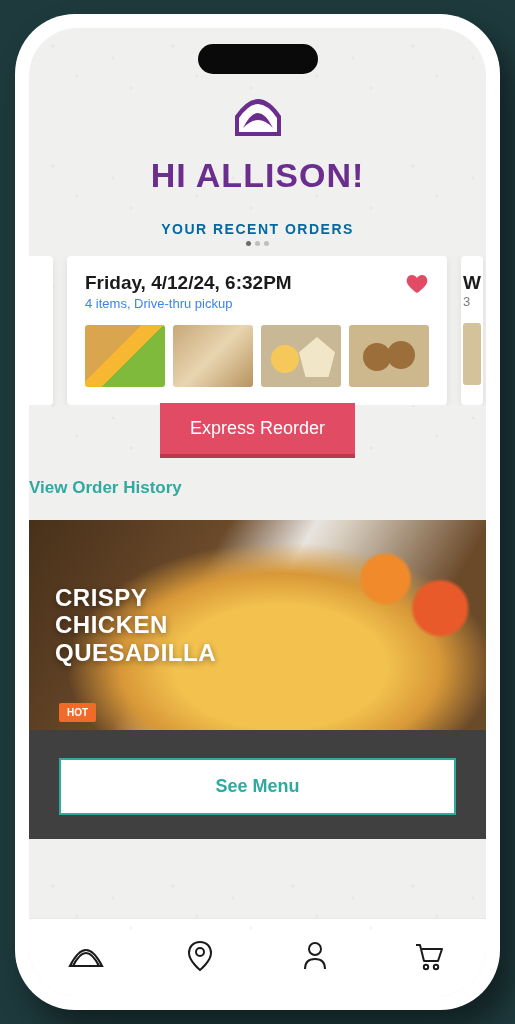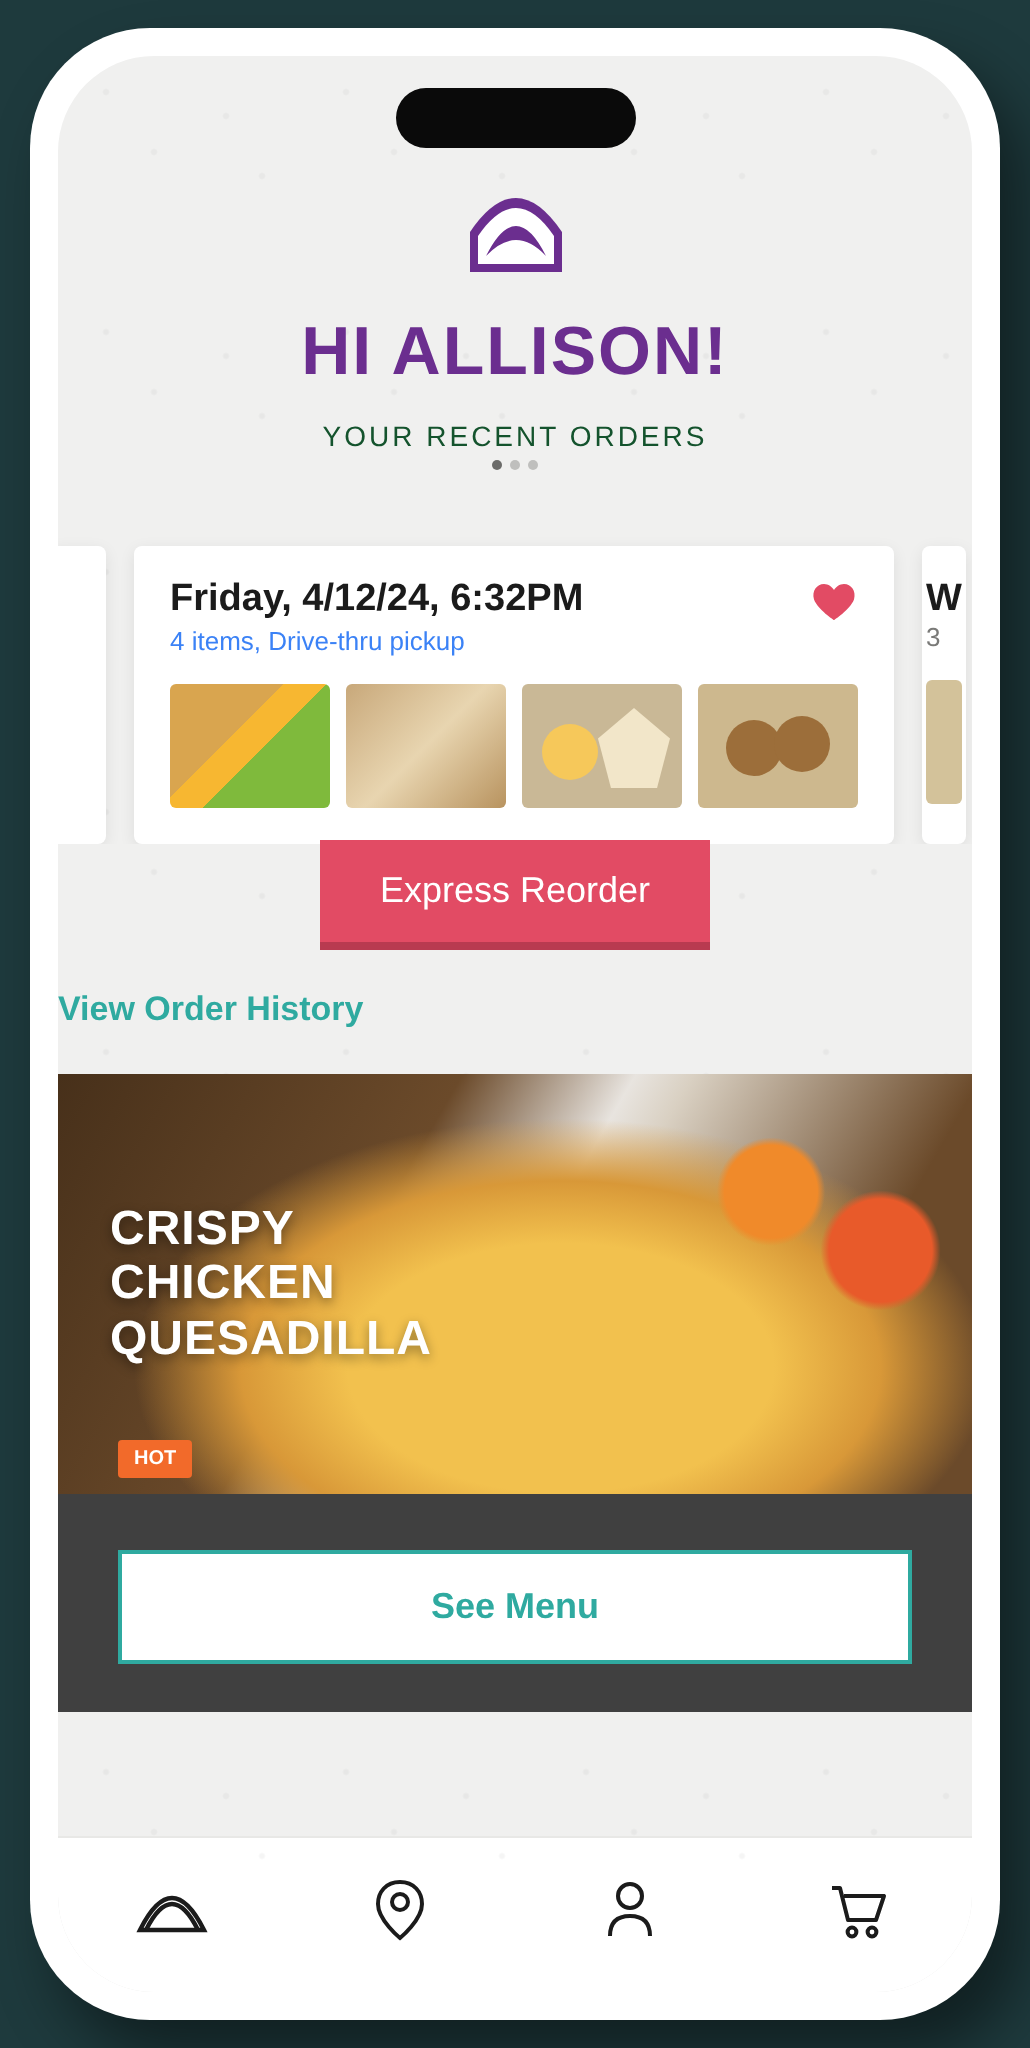--- a/index.html
+++ b/index.html
@@ -67,25 +67,25 @@
   }
   .logo-wrap { display: inline-block; }
   .greeting {
     color: #6b2e8f;
     font-size: 34px;
     font-weight: 800;
     letter-spacing: 1px;
     margin-top: 8px;
   }
   .section-label {
-    color: #14532d;
+    color: #0369a1;
     font-size: 14px;
-    font-weight: 400;
+    font-weight: 700;
     letter-spacing: 1.5px;
-    margin-top: 14px;
+    margin-top: 26px;
     text-align: center;
   }
   .dots {
     display: flex;
     justify-content: center;
     gap: 4px;
     margin-top: 4px;
   }
   .dot { width: 5px; height: 5px; border-radius: 50%; background: #bfbfbd; }
   .dot.active { background: #6b6b69; }
@@ -97,21 +97,20 @@
     padding: 0;
     overflow: hidden;
   }
   .order-card {
     background: #fff;
     border-radius: 4px;
     box-shadow: 0 2px 8px rgba(0,0,0,0.08);
     padding: 16px 18px 18px 18px;
     flex: 0 0 auto;
     width: 380px;
-    margin-top: 28px;
   }
   .order-card.peek-left {
     width: 28px;
     padding: 16px 4px;
     margin-left: -4px;
   }
   .order-card.peek-right {
     width: 22px;
     padding: 16px 2px;
   }

